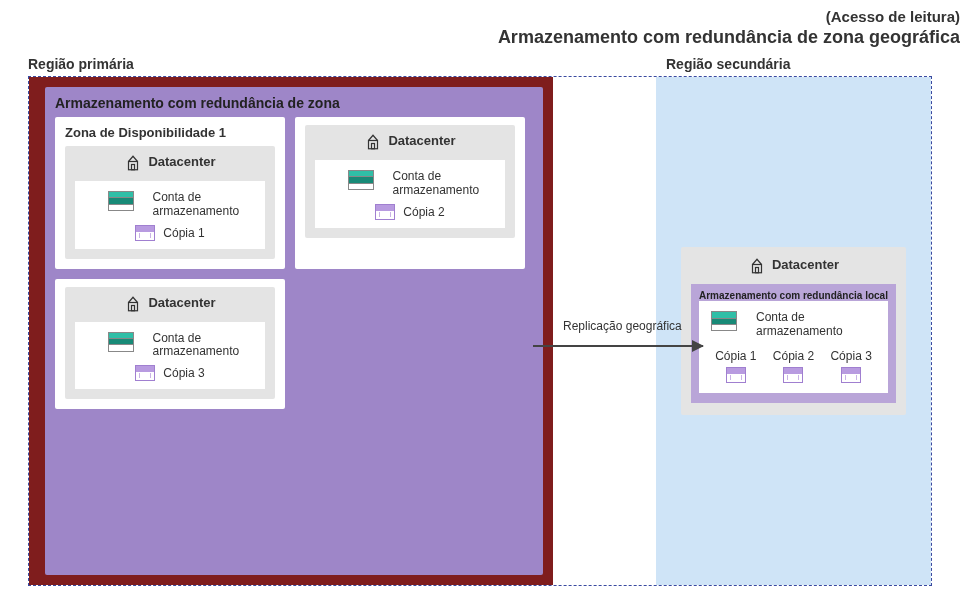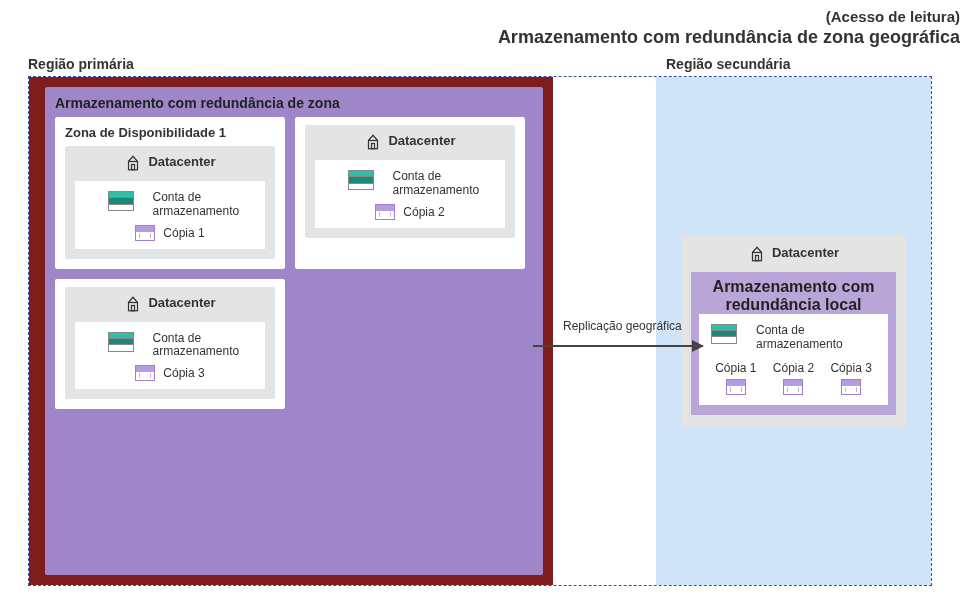--- a/index.html
+++ b/index.html
@@ -123,22 +123,22 @@
     width: 225px;
     padding: 10px 10px 12px 10px;
   }
   .lrs-box {
     background: #b9a5d8;
     padding: 6px 8px 10px 8px;
     margin-top: 6px;
   }
   .lrs-title {
     font-weight: 700;
-    font-size: 16px;
-    text-align: center;
+    font-size: 10px;
+    text-align: left;
     margin-bottom: 0;
     color: #222;
   }
   .lrs-inner {
     background: #fff;
     padding: 10px 8px 10px 8px;
   }
   .lrs-copies {
     display: flex;
     justify-content: space-around;

